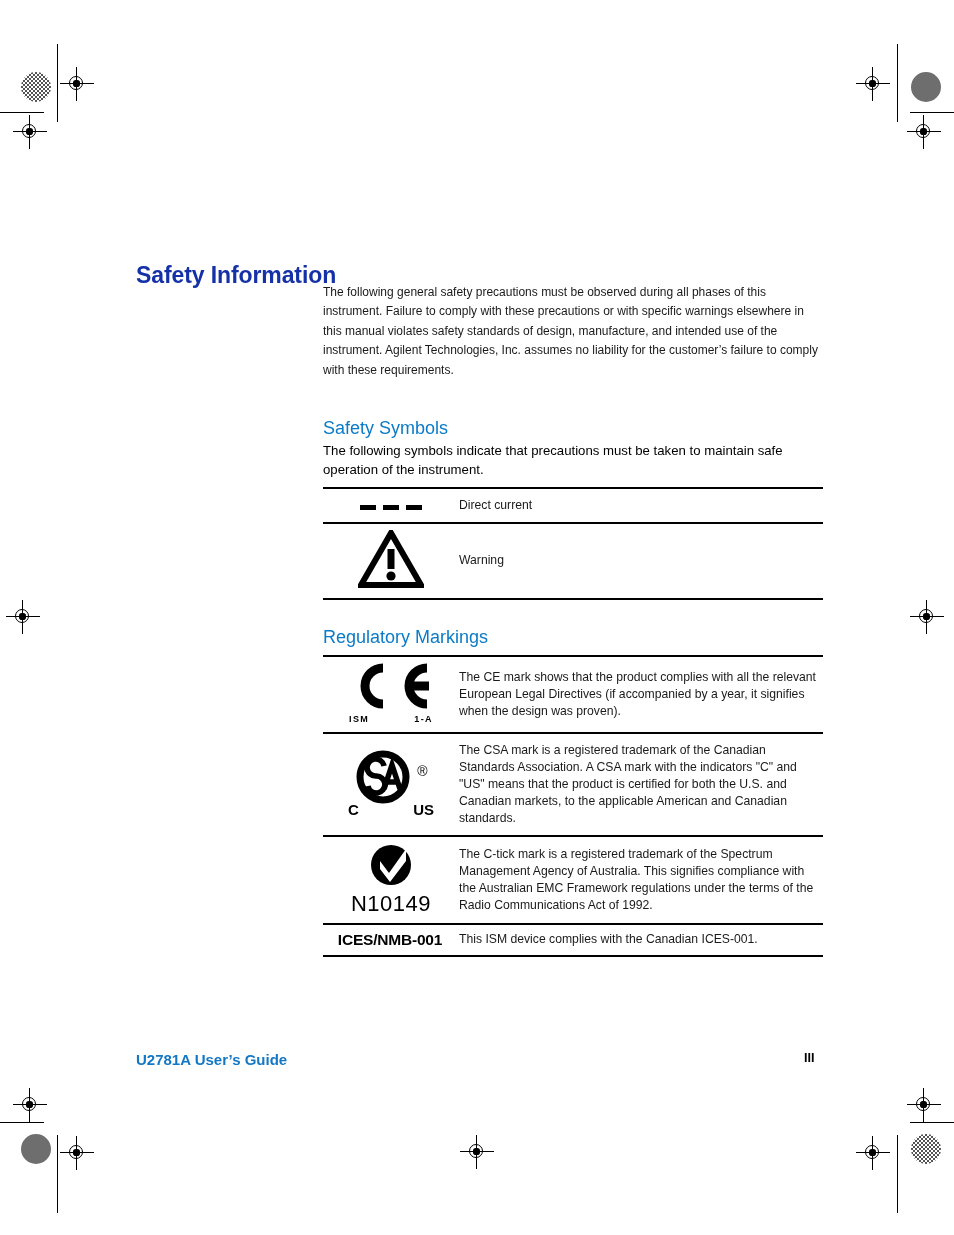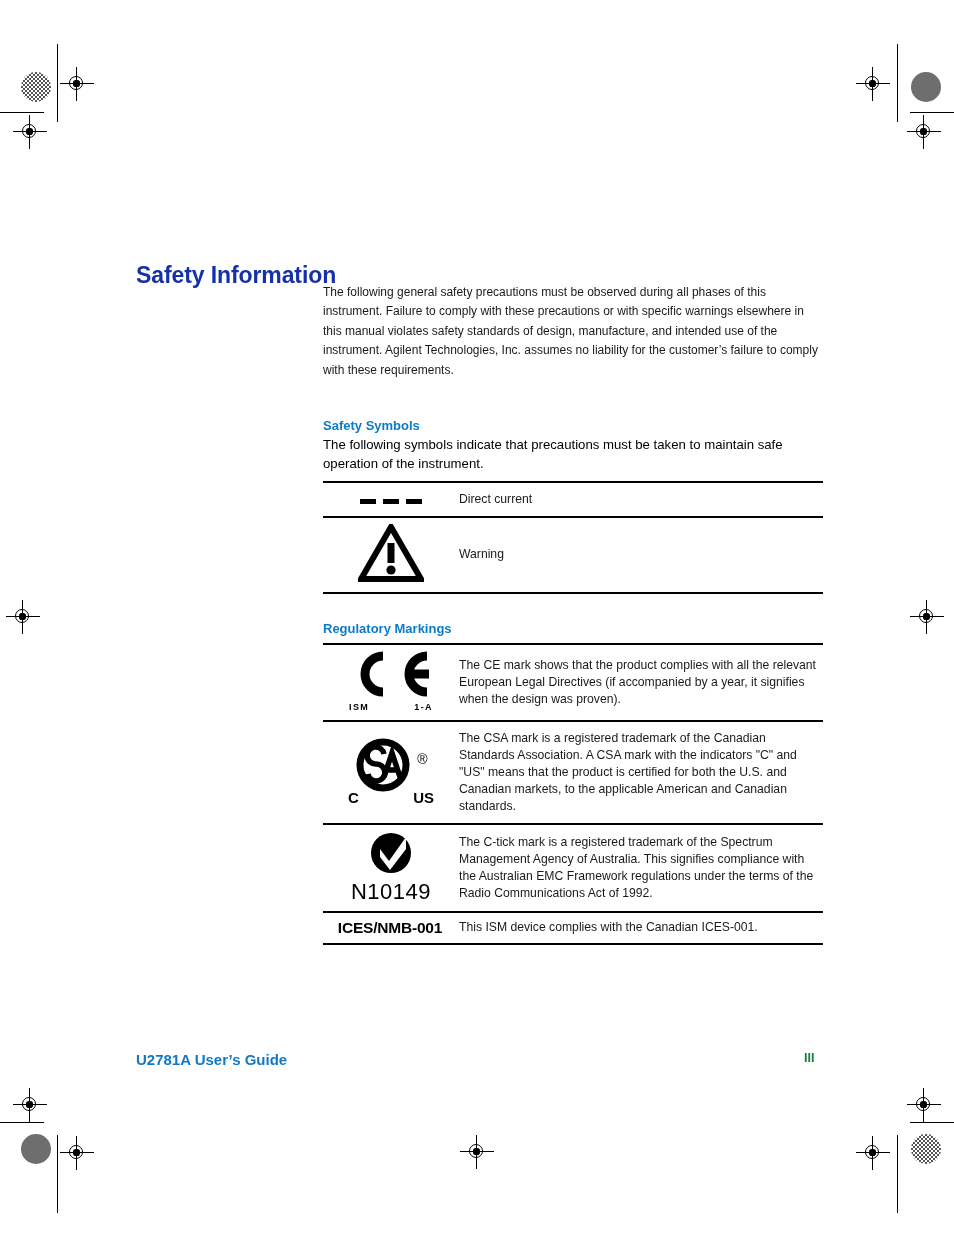--- a/index.html
+++ b/index.html
@@ -73,22 +73,22 @@
   }
 
   .intro {
     font-size: 12px;
     line-height: 19.4px;
     color: #1a1a1a;
     margin: 0;
   }
 
   .section-head {
-    font-size: 13px;
-    font-weight: bold;
+    font-size: 18px;
+    font-weight: normal;
     color: #0b7bc8;
     margin: 0;
   }
 
   .section-sub {
     font-size: 13.2px;
     line-height: 19.4px;
     color: #000000;
     margin: 2px 0 0 0;
   }
@@ -182,21 +182,21 @@
     font-size: 15px;
     font-weight: bold;
     color: #1277c4;
   }
   .footer-right {
     position: absolute;
     left: 804px;
     top: 1051px;
     font-size: 12.6px;
     font-weight: bold;
-    color: #15803d;
+    color: #000000;
   }
 </style>
 </head>
 <body>
 
 <div class="crop-line-v mark" style="left:57px; top:44px; height:78px;"></div>
 <div class="crop-line-h mark" style="left:0px; top:112px; width:44px;"></div>
 <div class="density-circle density-checker mark" style="left:21px; top:72px;"></div>
 <div class="reg-target mark" style="left:60px; top:67px;">
   <div class="hx"></div>

